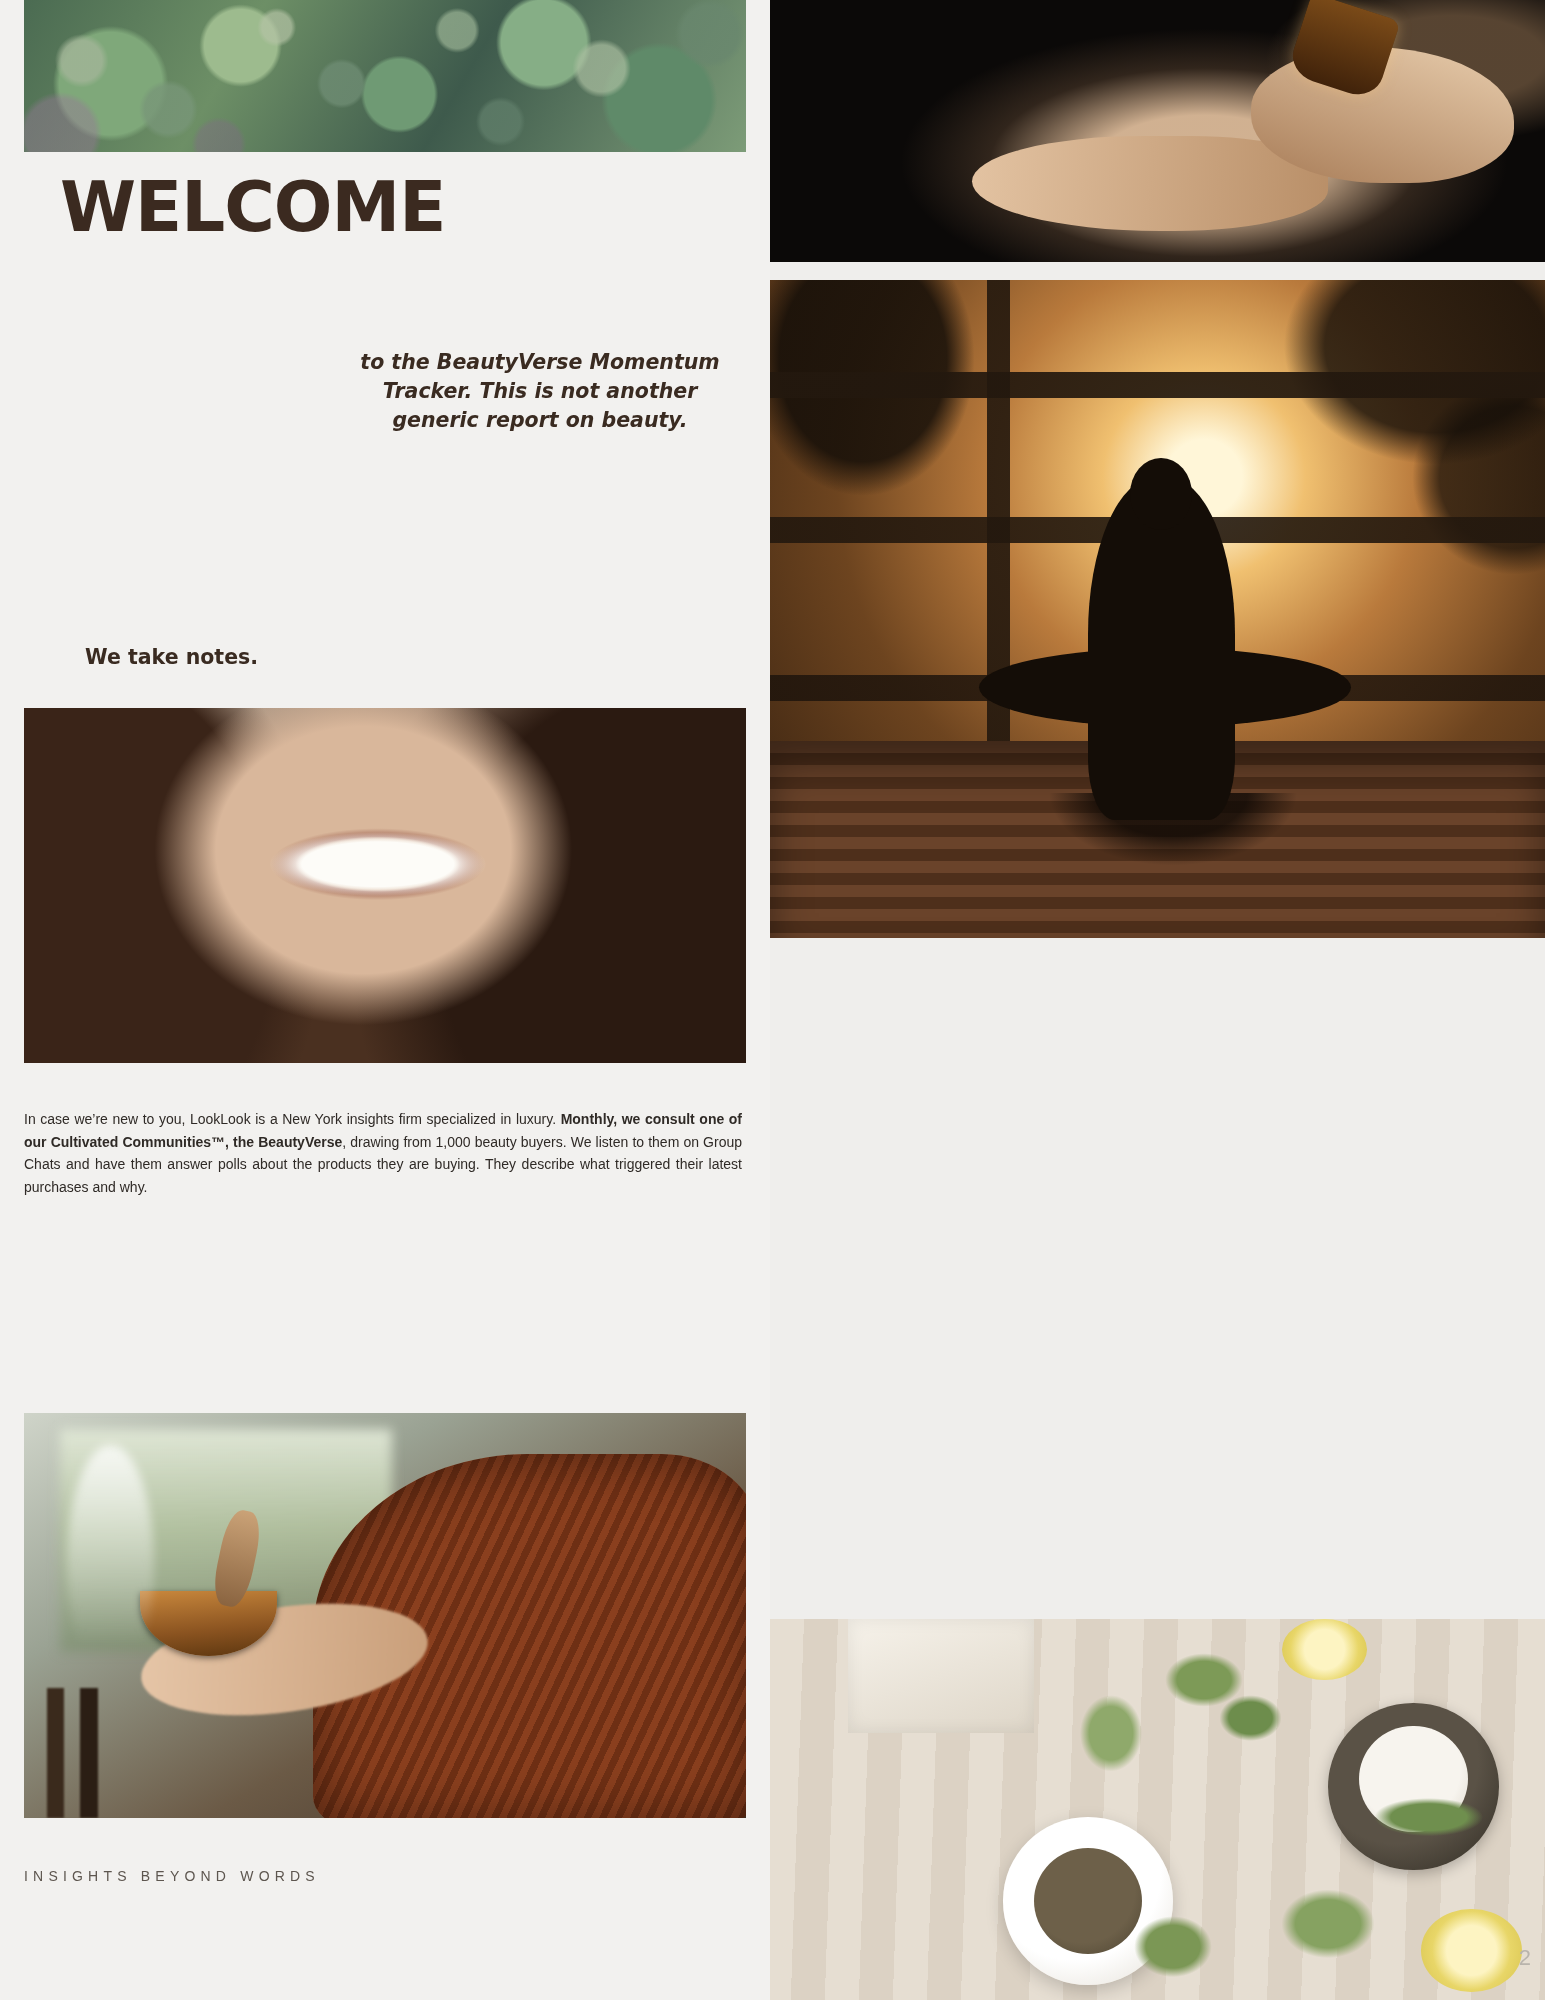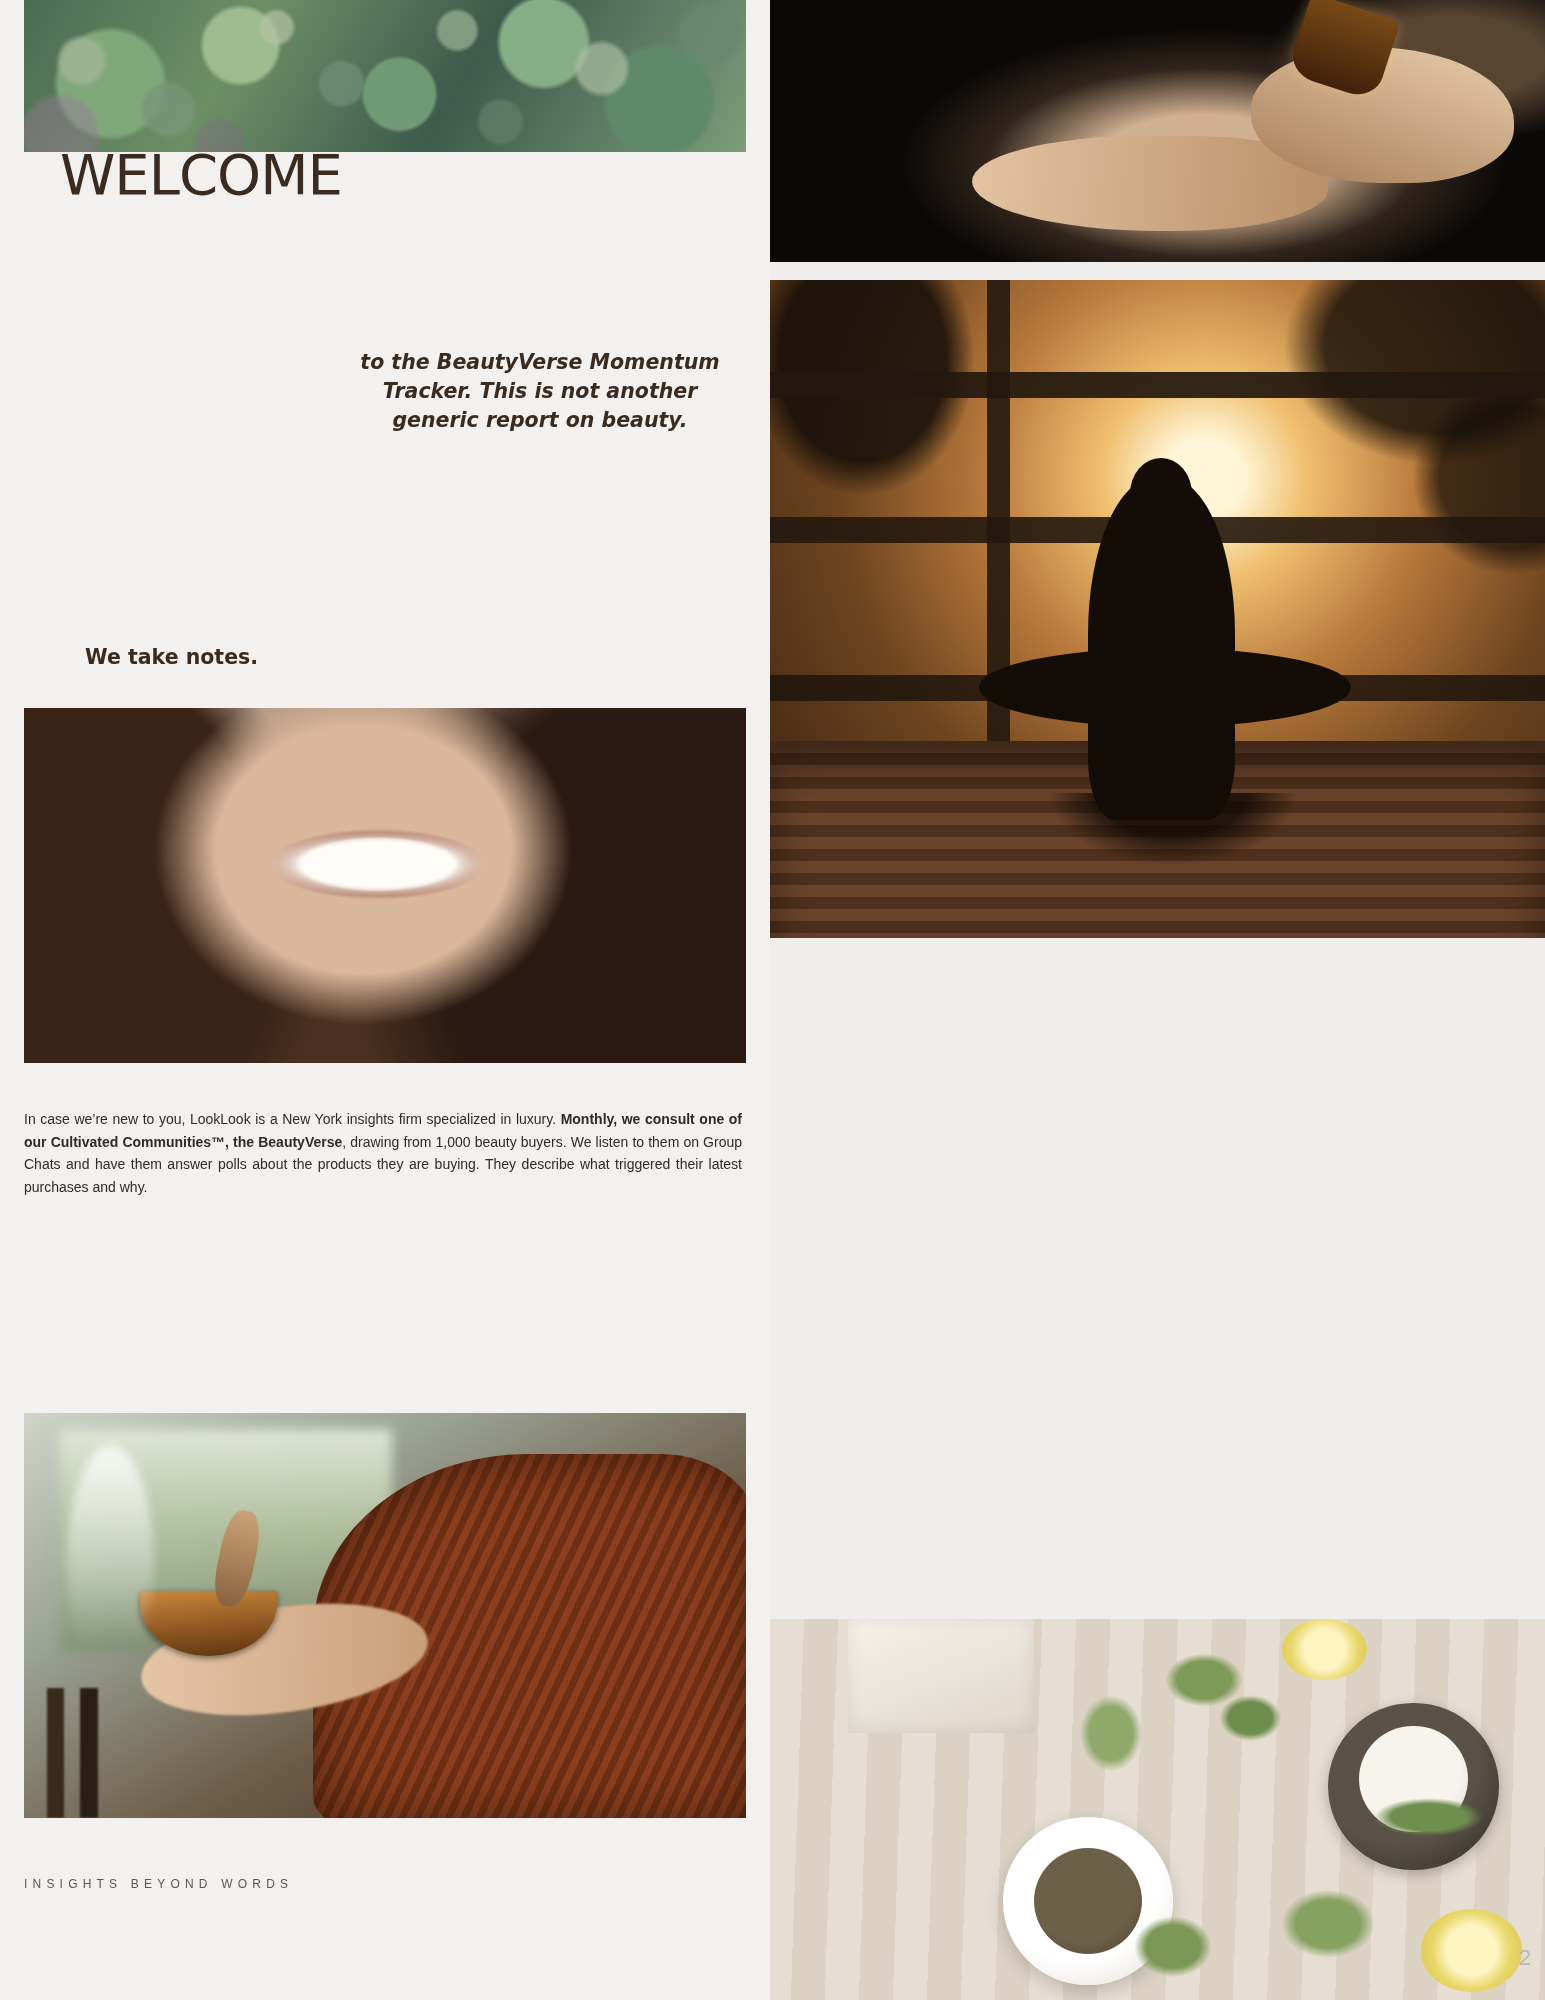--- a/index.html
+++ b/index.html
@@ -289,25 +289,25 @@
       radial-gradient(ellipse 6% 9% at 72% 80%, #86a261 0 70%, rgba(0,0,0,0) 100%),
       radial-gradient(ellipse 5% 8% at 52% 86%, #7b9755 0 70%, rgba(0,0,0,0) 100%),
       radial-gradient(ellipse 4% 10% at 44% 30%, #8fa96b 0 70%, rgba(0,0,0,0) 100%),
       radial-gradient(ellipse 7% 5% at 85% 52%, #6f8f4e 0 70%, rgba(0,0,0,0) 100%);
   }
 
   
   .headline {
     position: absolute;
     left: 60px;
-    top: 148px;
+    top: 174px;
     width: 620px;
     font-family: "DejaVu Sans", sans-serif;
-    font-weight: 400;
-    font-size: 56px;
+    font-weight: 700;
+    font-size: 69px;
     line-height: 0.96;
     letter-spacing: -1px;
     color: #3b2a20;
   }
   .headline .l2 { display: block; }
 
   .intro-block {
     position: absolute;
     left: 360px;
     top: 348px;
@@ -356,23 +356,22 @@
   .logo-words {
     font-family: "DejaVu Serif", serif;
     font-size: 40px;
     letter-spacing: 1px;
     color: #3b2a20;
     line-height: 1;
     white-space: nowrap;
   }
   .logo-words .w2 { color: #8d8a86; }
   .logo-tag {
-    margin-top: 9px;
     font-family: "Liberation Sans", sans-serif;
-    font-size: 12px;
+    font-size: 14px;
     letter-spacing: 5.2px;
     color: #5d564f;
   }
   .page-num {
     position: absolute;
     right: 14px;
     top: 1945px;
     font-family: "Liberation Sans", sans-serif;
     font-size: 22px;
     color: #b9b4ac;

